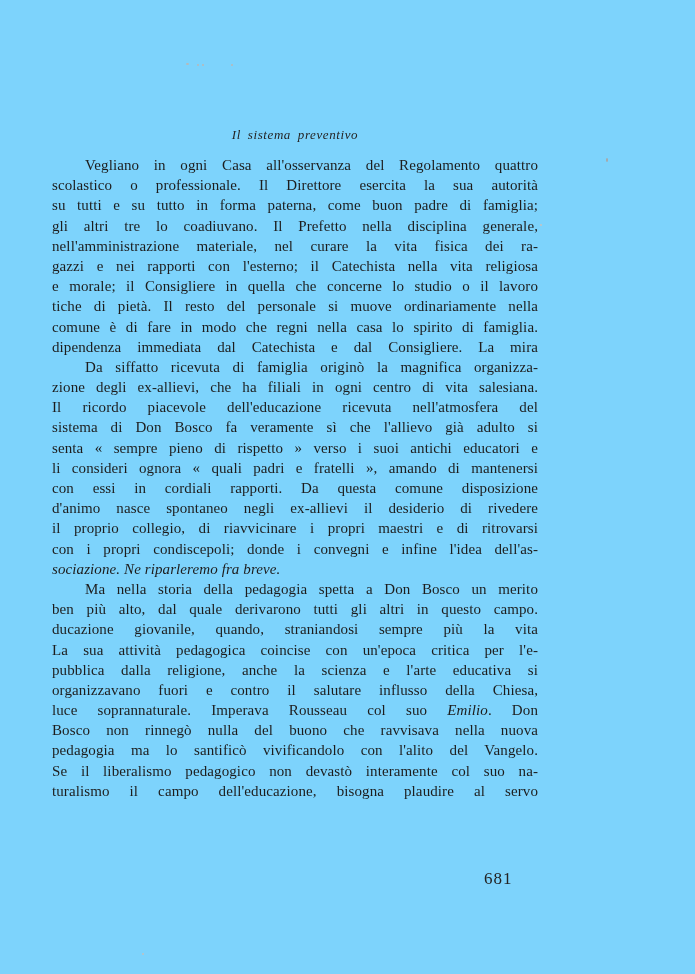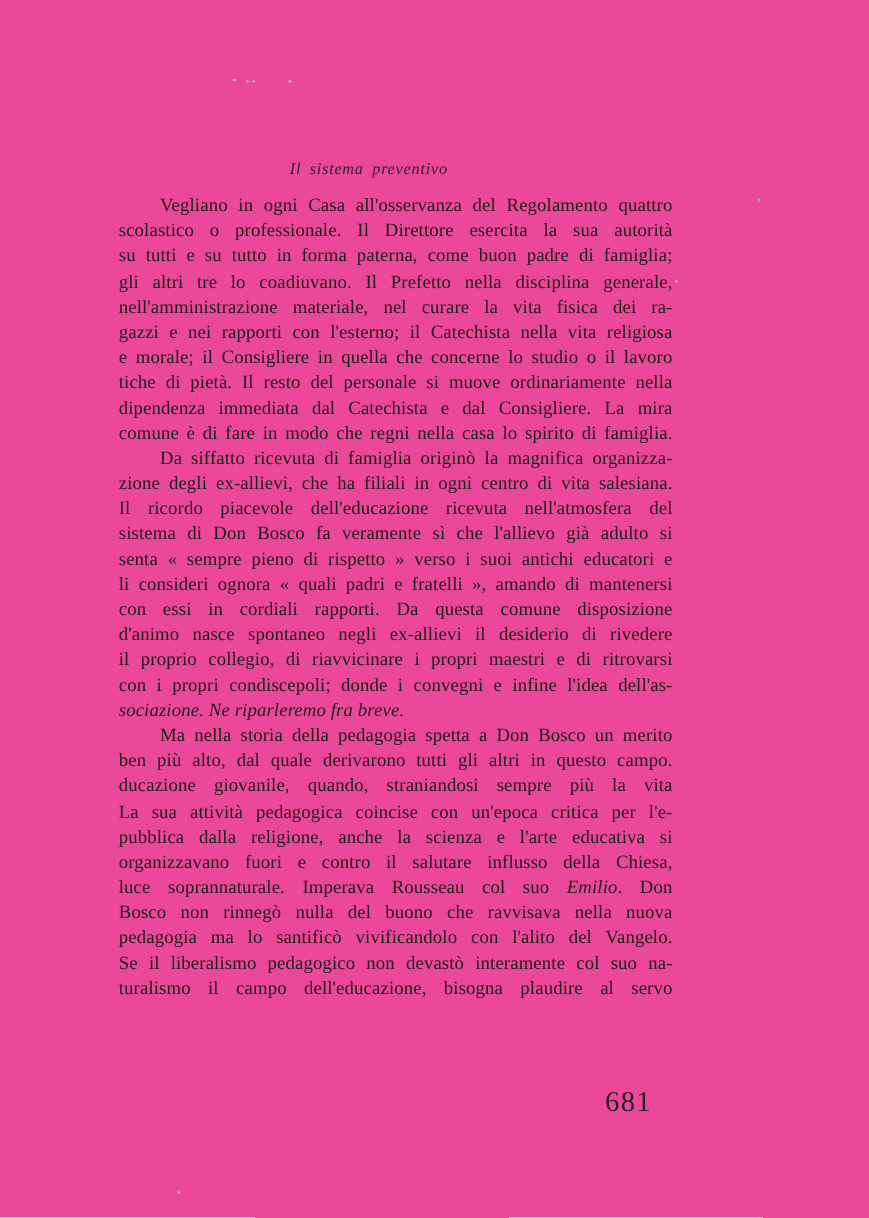--- a/index.html
+++ b/index.html
@@ -4,21 +4,21 @@
 <style>
   html, body {
     margin: 0;
     padding: 0;
     background: #ffffff;
   }
   .page {
     position: relative;
     width: 695px;
     height: 974px;
-    background: #ec4899;
+    background: #7dd3fc;
     font-family: "Liberation Serif", "DejaVu Serif", serif;
     color: #1f1f1f;
     overflow: hidden;
   }
   .running-head {
     position: absolute;
     top: 127px;
     left: 52px;
     width: 486px;
     text-align: center;
@@ -37,29 +37,28 @@
   .paragraph { margin: 0; }
   .line {
     font-size: 15px;
     line-height: 20.2px;
     height: 20.2px;
     overflow: hidden;
     text-align: justify;
     text-align-last: justify;
     letter-spacing: 0.1px;
     color: #1d1d1d;
-    margin-left: 43px;
   }
   .line.first { text-indent: 33px; }
   .line.lastfree { text-align-last: left; font-style: italic; }
   .page-number {
     position: absolute;
     top: 869px;
     left: 484px;
-    font-size: 23px;
+    font-size: 17px;
     letter-spacing: 1px;
     color: #232323;
   }
   .artifact {
     position: absolute;
     background: #b9b9b9;
     border-radius: 50%;
   }
   .a1 { left: 186px; top: 63px; width: 3px; height: 2px; }
   .a2 { left: 197px; top: 64px; width: 2px; height: 2px; }
@@ -86,22 +85,22 @@
   <div class="text-block">
       <div class="paragraph">
         <div class="line first"><span>Vegliano in ogni Casa all'osservanza del Regolamento quattro</span></div>
         <div class="line"><span>scolastico o professionale. Il Direttore esercita la sua autorità</span></div>
         <div class="line"><span>su tutti e su tutto in forma paterna, come buon padre di famiglia;</span></div>
         <div class="line"><span>gli altri tre lo coadiuvano. Il Prefetto nella disciplina generale,</span></div>
         <div class="line"><span>nell'amministrazione materiale, nel curare la vita fisica dei ra-</span></div>
         <div class="line"><span>gazzi e nei rapporti con l'esterno; il Catechista nella vita religiosa</span></div>
         <div class="line"><span>e morale; il Consigliere in quella che concerne lo studio o il lavoro</span></div>
         <div class="line"><span>tiche di pietà. Il resto del personale si muove ordinariamente nella</span></div>
+        <div class="line"><span>comune è di fare in modo che regni nella casa lo spirito di famiglia.</span></div>
         <div class="line"><span>dipendenza immediata dal Catechista e dal Consigliere. La mira</span></div>
-        <div class="line"><span>comune è di fare in modo che regni nella casa lo spirito di famiglia.</span></div>
       </div>
       <div class="paragraph">
         <div class="line first"><span>Da siffatto ricevuta di famiglia originò la magnifica organizza-</span></div>
         <div class="line"><span>zione degli ex-allievi, che ha filiali in ogni centro di vita salesiana.</span></div>
         <div class="line"><span>Il ricordo piacevole dell'educazione ricevuta nell'atmosfera del</span></div>
         <div class="line"><span>sistema di Don Bosco fa veramente sì che l'allievo già adulto si</span></div>
         <div class="line"><span>senta « sempre pieno di rispetto » verso i suoi antichi educatori e</span></div>
         <div class="line"><span>li consideri ognora « quali padri e fratelli », amando di mantenersi</span></div>
         <div class="line"><span>con essi in cordiali rapporti. Da questa comune disposizione</span></div>
         <div class="line"><span>d'animo nasce spontaneo negli ex-allievi il desiderio di rivedere</span></div>

